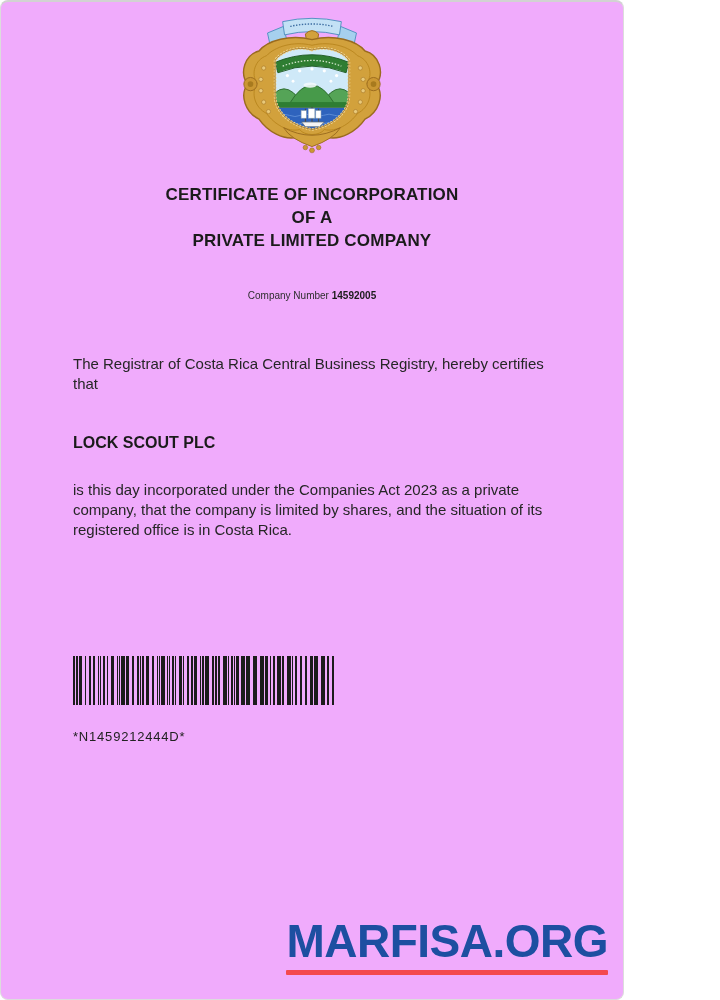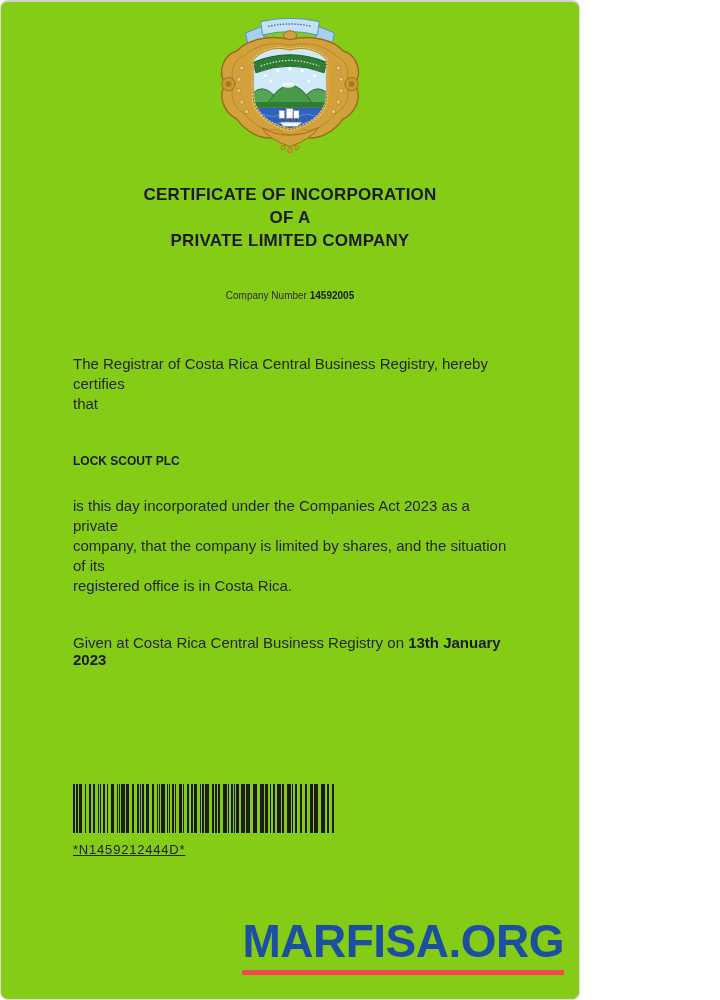--- a/index.html
+++ b/index.html
@@ -1,23 +1,23 @@
 <!DOCTYPE html>
 <html><head>
 <meta charset="utf-8">
 <style>
   * { margin: 0; padding: 0; box-sizing: border-box; }
   html, body { background: #ffffff; }
   body { width: 720px; font-family: "Liberation Sans", sans-serif; }
 
   .page {
     position: relative;
-    width: 580px;
+    width: 624px;
     height: 1000px;
-    background: #84cc16;
+    background: #f0abfc;
     border: 1px solid #dcdcdc;
     border-top: 2px solid #d2d2d2;
     border-radius: 8px;
     overflow: hidden;
     color: #262626;
   }
 
   .emblem { display: block; margin: 13px auto 0; }
 
   .cert-title {
@@ -43,46 +43,45 @@
 
   .registrar-statement {
     margin-top: 53px;
     font-size: 15px;
     line-height: 20px;
     white-space: pre-line;
   }
 
   .company-name {
     margin-top: 40px;
-    font-size: 12px;
+    font-size: 16px;
     font-weight: bold;
     color: #1b1b1b;
   }
 
   .incorporation-statement {
     margin-top: 28px;
     font-size: 15px;
     line-height: 20px;
     white-space: pre-line;
   }
 
   .given-at {
     margin-top: 38px;
     font-size: 15px;
   }
   .given-at .date { font-weight: bold; color: #1b1b1b; }
 
   .barcode-block { margin-top: 116px; }
   .barcode-svg { display: block; }
   .barcode-text {
-    margin-top: 9px;
+    margin-top: 24px;
     font-size: 13px;
     letter-spacing: 0.8px;
     color: #222222;
-    text-decoration: underline;
   }
 
   .footer-note {
     position: absolute;
     left: 0;
     right: 0;
     top: 897px;
     text-align: center;
     font-size: 10.5px;
     font-weight: bold;
@@ -203,23 +202,20 @@
   <div class="content">
     <p class="registrar-statement">The Registrar of Costa Rica Central Business Registry, hereby certifies
 that</p>
 
     <p class="company-name">LOCK SCOUT PLC</p>
 
     <p class="incorporation-statement">is this day incorporated under the Companies Act 2023 as a private
 company, that the company is limited by shares, and the situation of its
 registered office is in Costa Rica.</p>
 
-    <p class="given-at">
-      <span>Given at Costa Rica Central Business Registry on </span><span class="date">13th January 2023</span>
-    </p>
 
     <div class="barcode-block">
       <svg class="barcode-svg" width="261" height="49" viewBox="0 0 261 49" aria-hidden="true">
           <rect x="0" y="0" width="2" height="49" fill="#1c1c1c"></rect>
           <rect x="3" y="0" width="2" height="49" fill="#1c1c1c"></rect>
           <rect x="6" y="0" width="3" height="49" fill="#1c1c1c"></rect>
           <rect x="12" y="0" width="1" height="49" fill="#1c1c1c"></rect>
           <rect x="16" y="0" width="2" height="49" fill="#1c1c1c"></rect>
           <rect x="20" y="0" width="2" height="49" fill="#1c1c1c"></rect>
           <rect x="25" y="0" width="1" height="49" fill="#1c1c1c"></rect>

